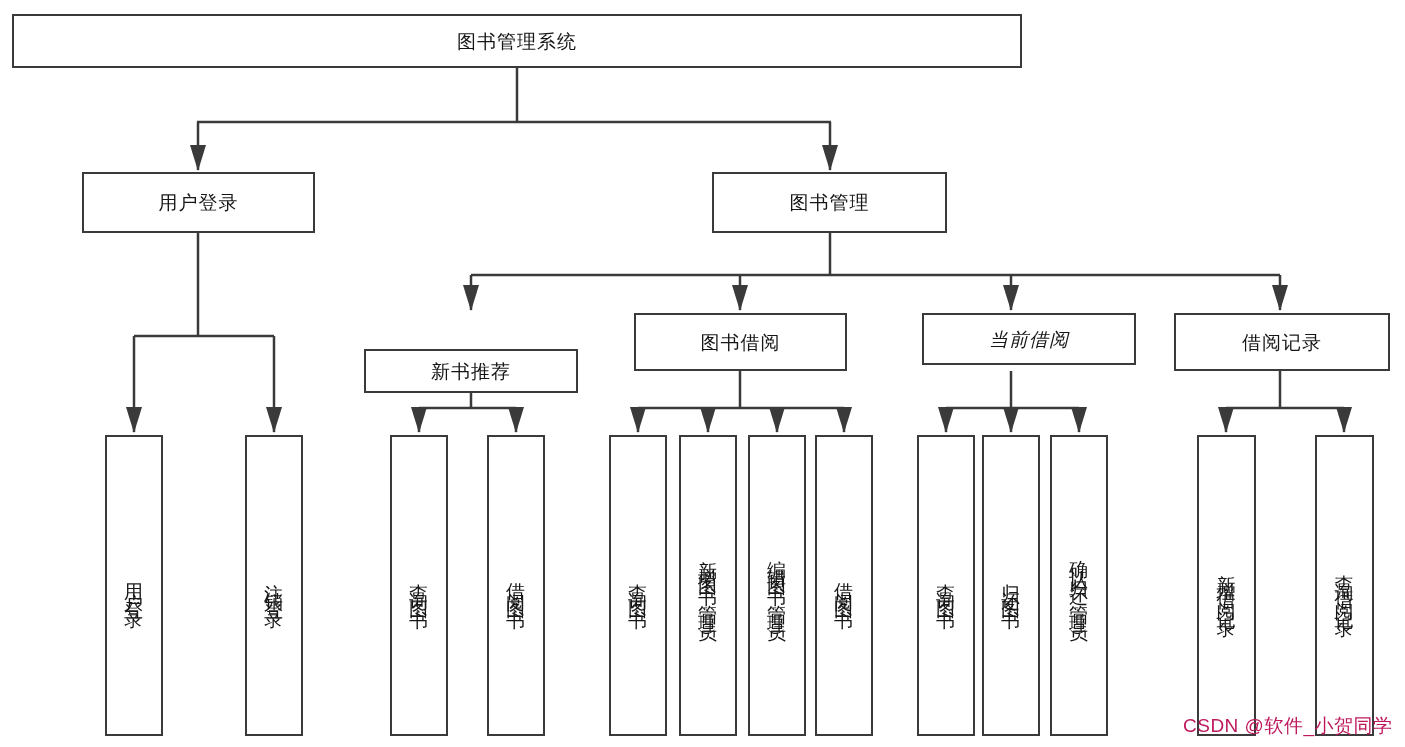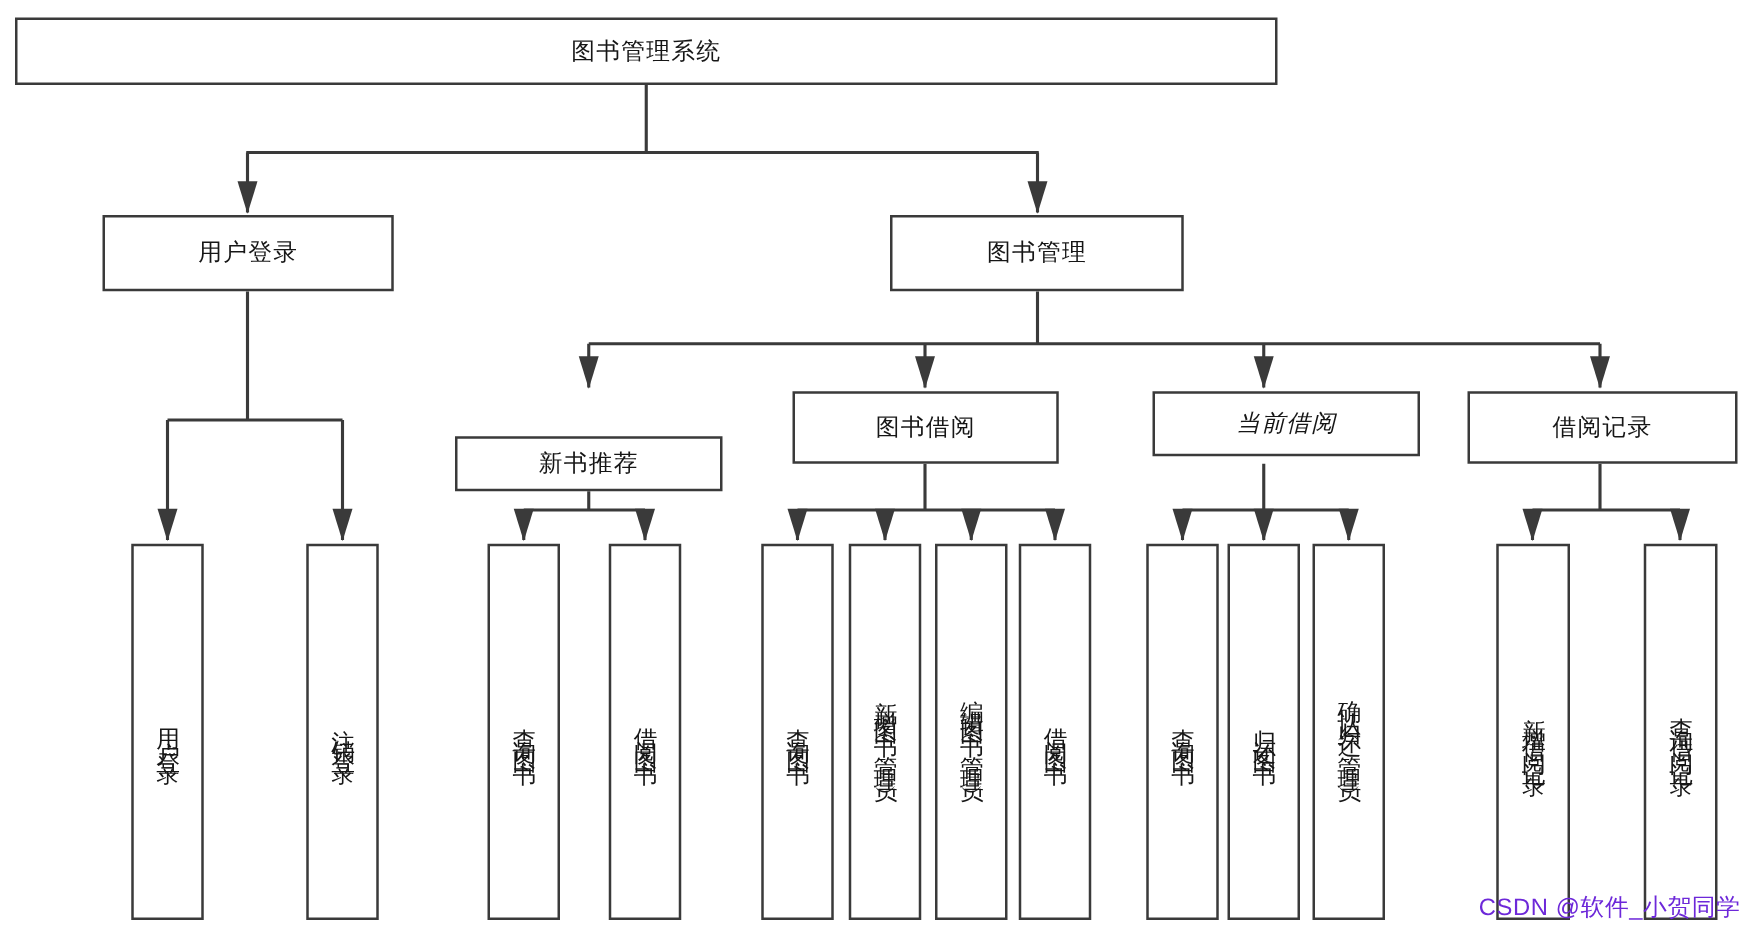--- a/index.html
+++ b/index.html
@@ -10,21 +10,21 @@
     position:absolute;box-sizing:border-box;background:#ffffff;
     border:2.5px solid #3a3a3a;display:flex;align-items:center;justify-content:center;
     color:#161616;font-size:19px;line-height:1;letter-spacing:1px;
   }
   .node .vtext{
     writing-mode:vertical-rl;text-orientation:mixed;letter-spacing:9px;
     white-space:nowrap;color:#161616;
   }
   .watermark{
     position:absolute;left:1183px;top:713px;width:220px;font-size:19px;
-    color:#6d28d9;letter-spacing:0.5px;white-space:nowrap;z-index:5;
+    color:#be185d;letter-spacing:0.5px;white-space:nowrap;z-index:5;
   }
 </style>
 </head>
 <body>
 
 <div class="stage">
 
   <svg class="wires" width="1405" height="747" viewBox="0 0 1405 747" xmlns="http://www.w3.org/2000/svg">
     <defs>
       <marker id="arrow" markerUnits="userSpaceOnUse" markerWidth="27" markerHeight="17" refX="25.5" refY="8.5" orient="auto">

